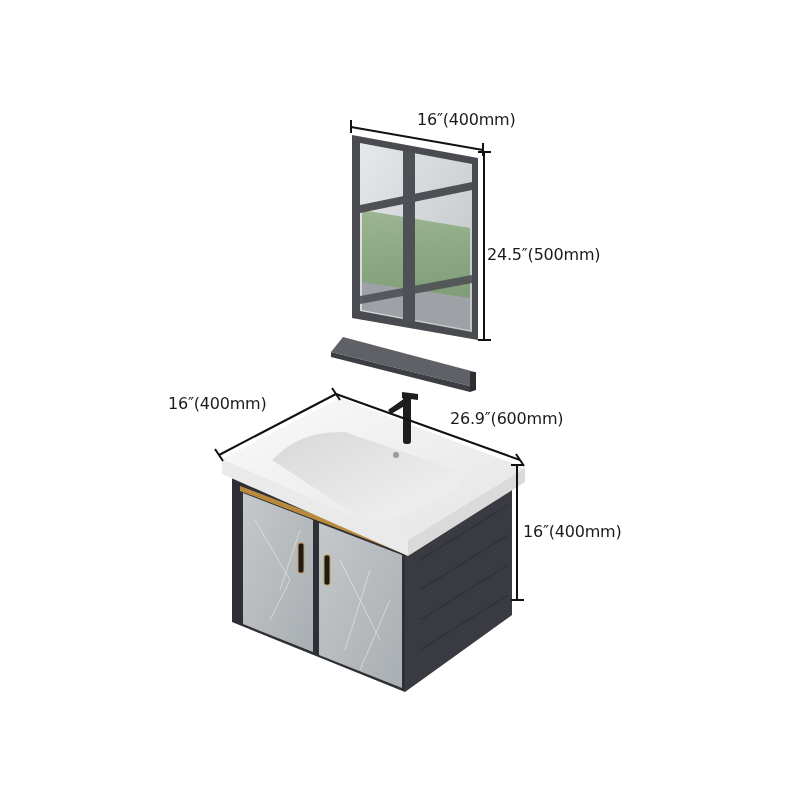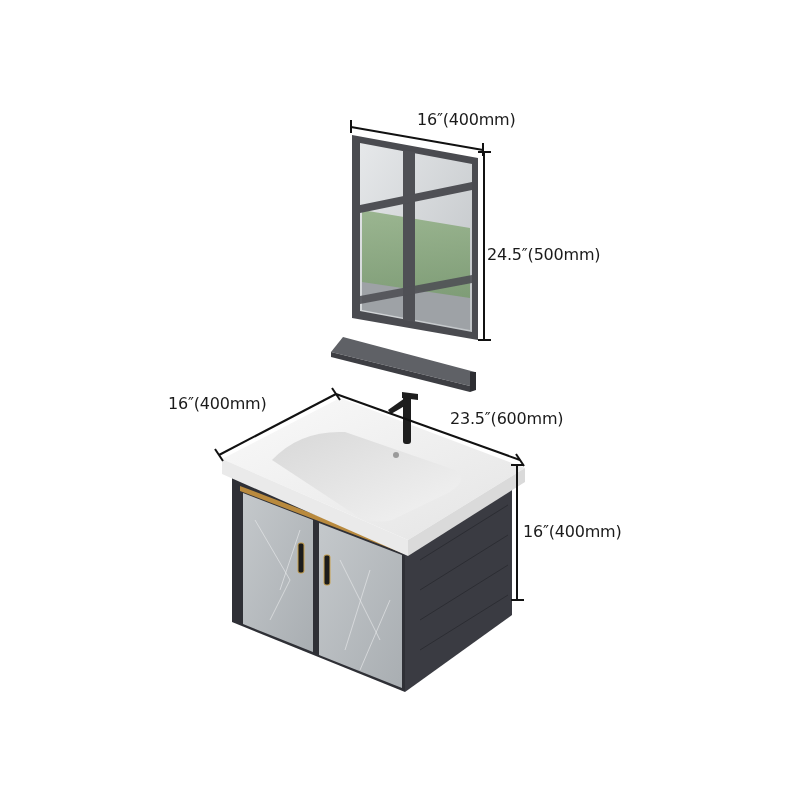--- a/index.html
+++ b/index.html
@@ -105,15 +105,15 @@
 
       <line x1="517" y1="465" x2="517" y2="600"></line>
       <line x1="511" y1="465" x2="524" y2="465"></line>
       <line x1="511" y1="600" x2="524" y2="600"></line>
     </g>
   </svg>
 
   <div class="dim-label" style="left:417px; top:110px;">16″(400mm)</div>
   <div class="dim-label" style="left:487px; top:245px;">24.5″(500mm)</div>
   <div class="dim-label" style="left:168px; top:394px;">16″(400mm)</div>
-  <div class="dim-label" style="left:450px; top:409px;">23.5″(600mm)</div>
+  <div class="dim-label" style="left:450px; top:409px;">26.9″(600mm)</div>
   <div class="dim-label" style="left:523px; top:522px;">16″(400mm)</div>
 </div>
 
 </body></html>

